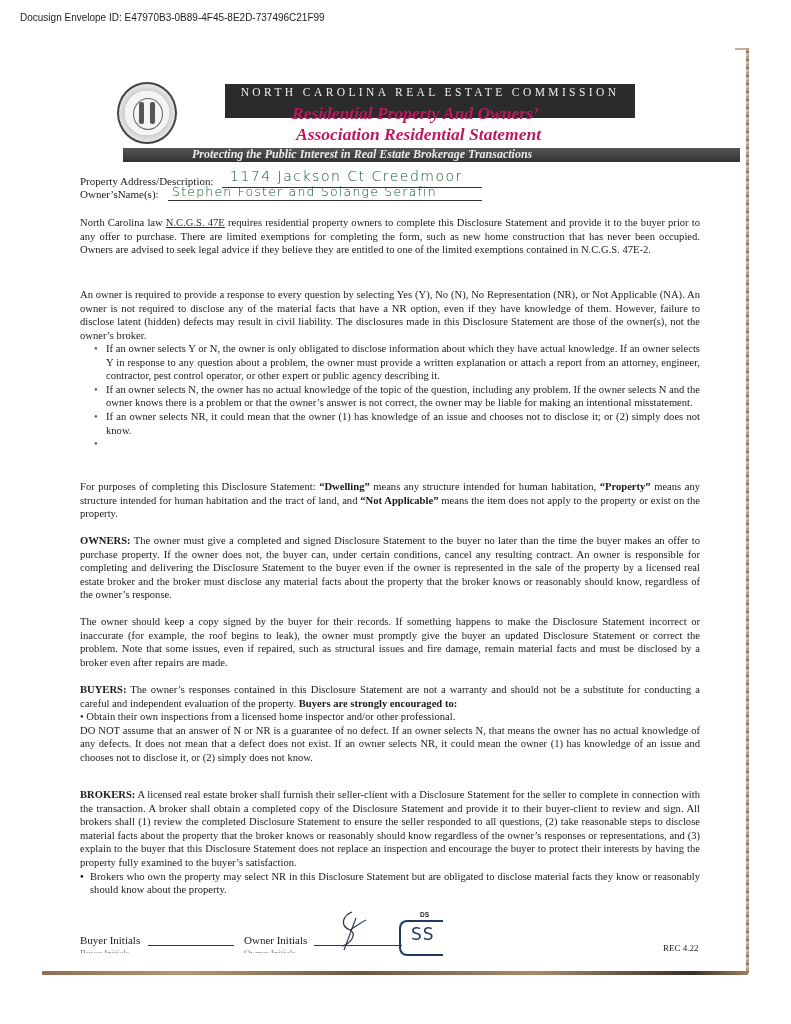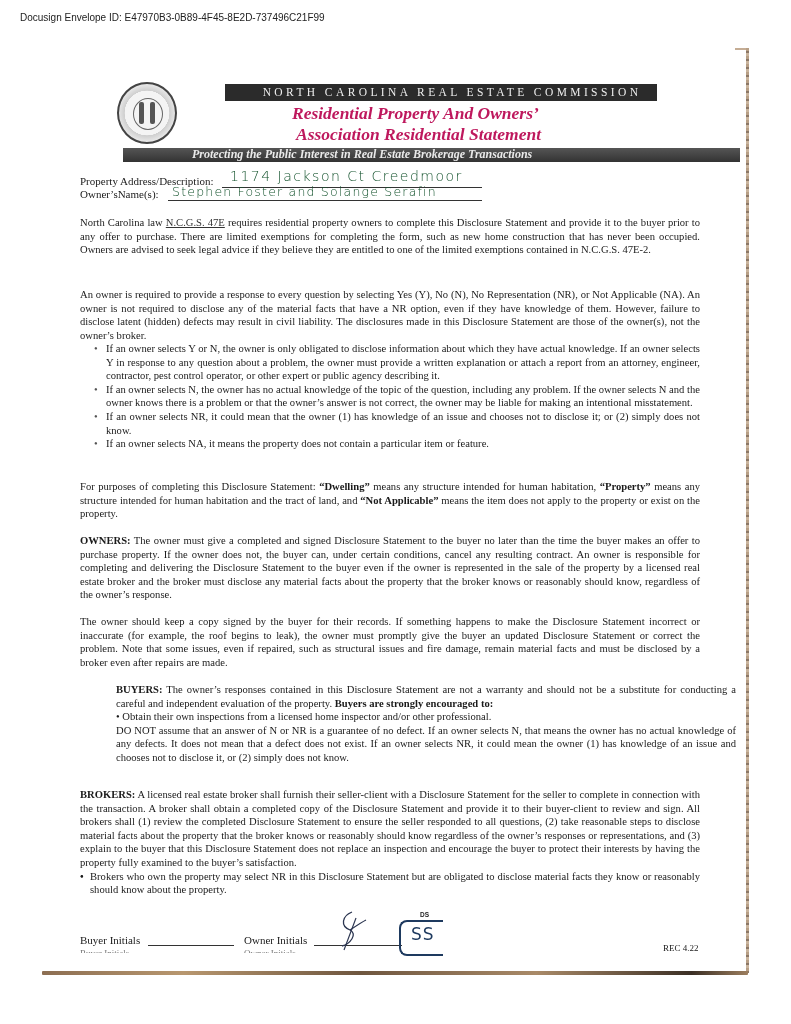--- a/index.html
+++ b/index.html
@@ -5,21 +5,21 @@
   html, body { margin:0; padding:0; }
   body { width:791px; height:1024px; background:#fff; position:relative; overflow:hidden; font-family:"Liberation Serif", serif; color:#1a1a1a; }
   .envelope { position:absolute; left:20px; top:12px; font-family:"Liberation Sans", sans-serif; font-size:10px; color:#222; }
   .paper-right { position:absolute; left:746px; top:48px; width:3px; height:925px; background:repeating-linear-gradient(#b79f86 0 3px,#8b7766 3px 5px,#c9b49d 5px 8px); }
   .paper-top { position:absolute; left:735px; top:48px; width:14px; height:2px; background:#c5ad95; }
   .paper-bottom { position:absolute; left:42px; top:971px; width:706px; height:4px; background:linear-gradient(90deg,#8c6e52,#b8976f 20%,#6e563f 45%,#a98a68 70%,#3b2f25 92%,#9c7e5e); border-radius:1px; }
   .seal { position:absolute; left:117px; top:82px; width:56px; height:58px; border-radius:50%; border:2px solid #444; background:radial-gradient(circle,#f4f4f4 55%,#cfcfcf 56%,#e6e6e6 70%,#bbb 100%); }
   .seal .inner { position:absolute; left:14px; top:14px; width:28px; height:30px; border-radius:50%; border:1px solid #666; }
   .seal .fig1 { position:absolute; left:20px; top:18px; width:5px; height:22px; background:#555; border-radius:2px; }
   .seal .fig2 { position:absolute; left:31px; top:18px; width:5px; height:22px; background:#555; border-radius:2px; }
-  .commission { position:absolute; left:225px; top:84px; width:410px; height:17px; background:#2b2b2b; color:#eee; font-size:11.5px; letter-spacing:3.4px; text-align:center; line-height:17px; white-space:nowrap;padding-left:22px; }
+  .commission { position:absolute; left:225px; top:84px; width:410px; height:34px; background:#2b2b2b; color:#eee; font-size:11.5px; letter-spacing:3.4px; text-align:center; line-height:17px; white-space:nowrap; }
   .title1, .title2 { position:absolute; font-weight:bold; font-style:italic; font-size:17.5px; color:#be185d; white-space:nowrap; }
   .title1 { left:292px; top:103px; }
   .title2 { left:296px; top:124px; }
   .tagline-bar { position:absolute; left:123px; top:148px; width:617px; height:14px; background:linear-gradient(#555,#333); }
   .tagline { position:absolute; left:192px; top:147px; font-style:italic; font-weight:bold; font-size:12px; color:#eaeaea; white-space:nowrap; }
   .field-label { position:absolute; font-size:11px; white-space:nowrap; }
   .hand { position:absolute; font-family:"DejaVu Sans", sans-serif; font-size:14px; color:#14532d; letter-spacing:1.5px; white-space:nowrap; font-weight:lighter; }
   .uline { position:absolute; height:1px; background:#333; }
   .para { position:absolute; left:80px; width:620px; font-size:10.6px; line-height:13.6px; text-align:justify; }
   .para b { font-weight:bold;font-family:Liberation Serif, serif; }
@@ -66,34 +66,34 @@
 <div class="para" style="top:216px;">
   <span>North Carolina law </span><span class="link">N.C.G.S. 47E</span><span> requires residential property owners to complete this Disclosure Statement and provide it to the buyer prior to any offer to purchase. There are limited exemptions for completing the form, such as new home construction that has never been occupied. Owners are advised to seek legal advice if they believe they are entitled to one of the limited exemptions contained in N.C.G.S. 47E-2.</span>
 </div>
 
 <div class="para" style="top:288px;">An owner is required to provide a response to every question by selecting Yes (Y), No (N), No Representation (NR), or Not Applicable (NA). An owner is not required to disclose any of the material facts that have a NR option, even if they have knowledge of them. However, failure to disclose latent (hidden) defects may result in civil liability. The disclosures made in this Disclosure Statement are those of the owner(s), not the owner’s broker.</div>
 
 <div class="bullets" style="top:342px;">
   <p class="bullet"><span class="dot">•</span><span>If an owner selects Y or N, the owner is only obligated to disclose information about which they have actual knowledge. If an owner selects Y in response to any question about a problem, the owner must provide a written explanation or attach a report from an attorney, engineer, contractor, pest control operator, or other expert or public agency describing it.</span></p>
   <p class="bullet"><span class="dot">•</span><span>If an owner selects N, the owner has no actual knowledge of the topic of the question, including any problem. If the owner selects N and the owner knows there is a problem or that the owner’s answer is not correct, the owner may be liable for making an intentional misstatement.</span></p>
   <p class="bullet"><span class="dot">•</span><span>If an owner selects NR, it could mean that the owner (1) has knowledge of an issue and chooses not to disclose it; or (2) simply does not know.</span></p>
-  <p class="bullet"><span class="dot">•</span><span>If an owner selects NA, it means the property does not contain a particular item or feature.</span></p>
+  <p class="bullet"><span class="dot">•</span></p>
 </div>
 
 <div class="para" style="top:480px;">
   <span>For purposes of completing this Disclosure Statement: </span><b>“Dwelling”</b><span> means any structure intended for human habitation, </span><b>“Property”</b><span> means any structure intended for human habitation and the tract of land, and </span><b>“Not Applicable”</b><span> means the item does not apply to the property or exist on the property.</span>
 </div>
 
 <div class="para" style="top:534px;">
   <b>OWNERS:</b><span> The owner must give a completed and signed Disclosure Statement to the buyer no later than the time the buyer makes an offer to purchase property. If the owner does not, the buyer can, under certain conditions, cancel any resulting contract. An owner is responsible for completing and delivering the Disclosure Statement to the buyer even if the owner is represented in the sale of the property by a licensed real estate broker and the broker must disclose any material facts about the property that the broker knows or reasonably should know, regardless of the owner’s response.</span>
 </div>
 
 <div class="para" style="top:615px;">The owner should keep a copy signed by the buyer for their records. If something happens to make the Disclosure Statement incorrect or inaccurate (for example, the roof begins to leak), the owner must promptly give the buyer an updated Disclosure Statement or correct the problem. Note that some issues, even if repaired, such as structural issues and fire damage, remain material facts and must be disclosed by a broker even after repairs are made.</div>
 
-<div class="para" style="top:683px;margin-left:36px;">
+<div class="para" style="top:683px;">
   <b>BUYERS:</b><span> The owner’s responses contained in this Disclosure Statement are not a warranty and should not be a substitute for conducting a careful and independent evaluation of the property. </span><b>Buyers are strongly encouraged to:</b>
   <div>• <span>Obtain their own inspections from a licensed home inspector and/or other professional.</span></div>
   <div>DO NOT assume that an answer of N or NR is a guarantee of no defect. If an owner selects N, that means the owner has no actual knowledge of any defects. It does not mean that a defect does not exist. If an owner selects NR, it could mean the owner (1) has knowledge of an issue and chooses not to disclose it, or (2) simply does not know.</div>
 </div>
 
 <div class="para" style="top:788px;">
   <b>BROKERS:</b><span> A licensed real estate broker shall furnish their seller-client with a Disclosure Statement for the seller to complete in connection with the transaction. A broker shall obtain a completed copy of the Disclosure Statement and provide it to their buyer-client to review and sign. All brokers shall (1) review the completed Disclosure Statement to ensure the seller responded to all questions, (2) take reasonable steps to disclose material facts about the property that the broker knows or reasonably should know regardless of the owner’s responses or representations, and (3) explain to the buyer that this Disclosure Statement does not replace an inspection and encourage the buyer to protect their interests by having the property fully examined to the buyer’s satisfaction.</span>
   <div style="position:relative;padding-left:10px;"><span style="position:absolute;left:0;">•</span></div>
   <div style="position:relative;padding-left:10px;"><span style="position:absolute;left:0;">•</span><span>Brokers who own the property may select NR in this Disclosure Statement but are obligated to disclose material facts they know or reasonably should know about the property.</span></div>
 </div>

